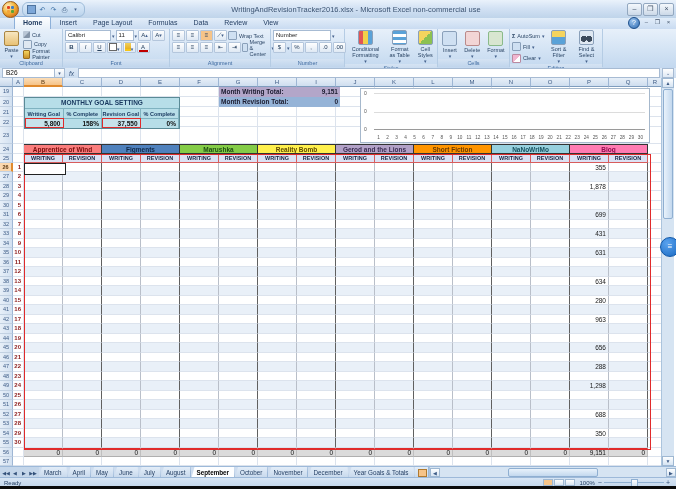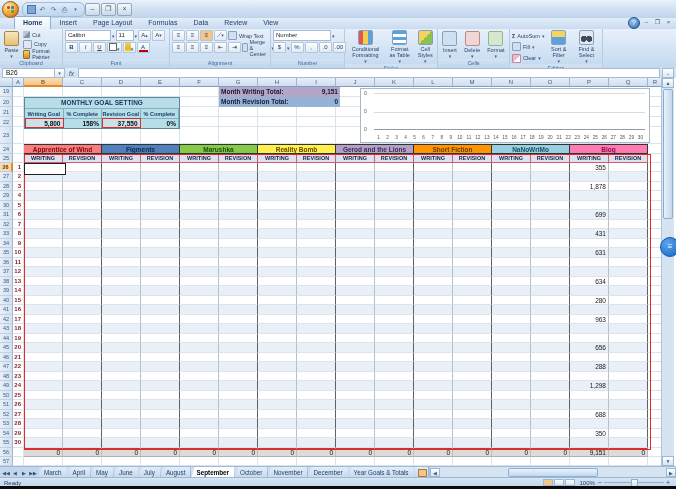--- a/index.html
+++ b/index.html
@@ -140,20 +140,21 @@
           <span style="background:#57a33a"></span>
       </div>
     </div>
     <div class="qat">
       <div class="qbtn"><span class="qsave" style="display:inline-block"></span></div>
       <div class="qbtn qundo">↶</div>
       <div class="qbtn qundo">↷</div>
       <div class="qbtn">⎙</div>
       <div class="qbtn arr">▾</div>
     </div>
+    <div class="title">WritingAndRevisionTracker2016.xlsx - Microsoft Excel non-commercial use</div>
     <div class="wctrls">
       <div class="wbtn">–</div>
       <div class="wbtn">❐</div>
       <div class="wbtn">×</div>
     </div>
   </div>
 
   <div class="tabrow">
     <div id="ribbontabs" style="display:flex;align-items:flex-end;margin-left:14px;">
         <div class="rtab active">Home</div>

